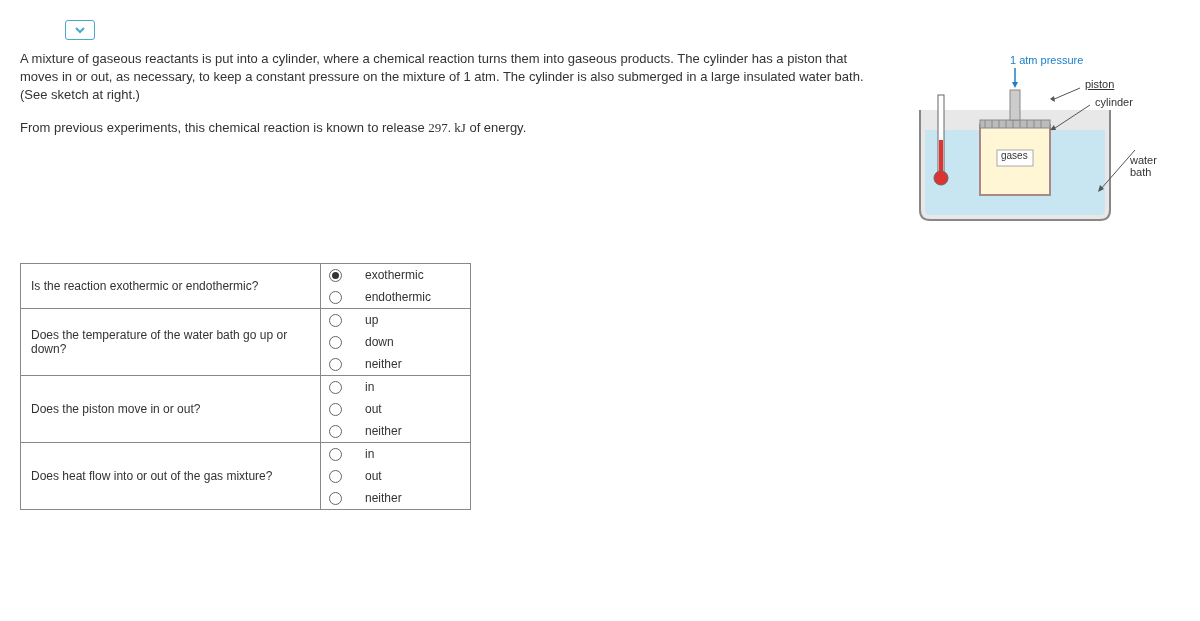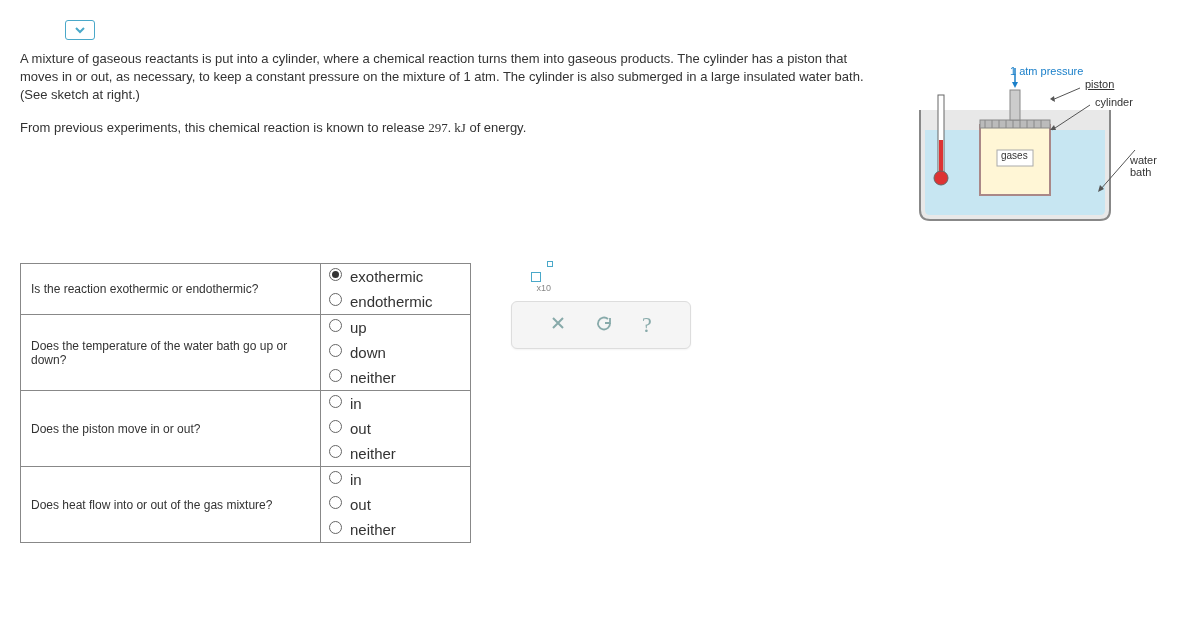--- a/index.html
+++ b/index.html
@@ -29,21 +29,21 @@
   .diagram-col { width: 280px; position: relative; }
   p { margin: 0 0 14px 0; line-height: 1.4; }
   .serif { font-family: "Times New Roman", serif; }
   .diagram-label { font-family: Arial, sans-serif; font-size: 11px; color: #333; position: absolute; }
   .pressure-label { color: #1a7fc9; }
   .questions-row { display: flex; margin-top: 30px; gap: 40px; }
   .q-table { border-collapse: collapse; }
   .q-table td { border: 1px solid #888; padding: 6px 10px; vertical-align: middle; font-size: 12px; }
   .q-table .q-label { width: 300px; }
   .q-table .q-opts { width: 150px; padding: 0; }
-  .opt-row { display: flex; align-items: flex-start; padding: 4px 8px; gap: 8px; font-size: 15px; }
+  .opt-row { display: flex; align-items: center; padding: 4px 8px; gap: 23px; font-size: 12px; }
   .radio {
     width: 13px; height: 13px; border: 1.5px solid #666; border-radius: 50%;
     display: inline-flex; align-items: center; justify-content: center;
     flex-shrink: 0;
   }
   .radio.selected::after {
     content: ""; width: 7px; height: 7px; border-radius: 50%; background: #333;
   }
   .input-box {
     width: 40px; height: 18px; border: 1px solid #4aa8c9; border-radius: 2px;
@@ -112,21 +112,21 @@
 
       <rect x="97" y="100" width="36" height="16" fill="#fff" stroke="#aaa"></rect>
 
       <line x1="152" y1="50" x2="180" y2="38" stroke="#555"></line>
         <path d="M155 52 L150 49 L154 46 Z" fill="#555"></path>
       <line x1="152" y1="80" x2="190" y2="55" stroke="#555"></line>
         <path d="M156 80 L150 80 L154 75 Z" fill="#555"></path>
       <line x1="200" y1="140" x2="235" y2="100" stroke="#555"></line>
         <path d="M204 139 L198 142 L200 135 Z" fill="#555"></path>
     </svg>
-    <div class="diagram-label pressure-label" style="top:15px;left:110px;text-align:center;">1 atm pressure</div>
+    <div class="diagram-label pressure-label" style="top:4px;left:110px;text-align:center;">1 atm pressure</div>
     <div class="diagram-label" style="top:28px;left:185px;text-decoration:underline;">piston</div>
     <div class="diagram-label" style="top:46px;left:195px;">cylinder</div>
     <div class="diagram-label" style="top:104px;left:230px;">water bath</div>
     <div class="diagram-label" style="top:100px;left:101px;font-size:10px;">gases</div>
   </div>
 </div>
 
 <div class="questions-row">
   <table class="q-table">
     <tbody>
@@ -190,37 +190,16 @@
             </div>
         <div class="opt-row">
               <span class="radio"></span>
               <span>neither</span>
             </div>
       </td>
     </tr>
   </tbody>
     </table>
 
-  <div class="tool-panel">
-    <div class="tool-top">
-      <span class="sq"></span>
-      <span class="sq small"></span>
-      <span class="x10">x10</span>
-    </div>
-    <div class="tool-btn-row">
-      <span style="font-size:16px;color:#8aa;">
-        <svg class="tool-icon" viewBox="0 0 16 16">
-            <path d="M3 3 L13 13 M13 3 L3 13" stroke="currentColor" stroke-width="2"></path>
-          </svg>
-      </span>
-      <span style="font-size:16px;color:#8aa;">
-        <svg class="tool-icon" viewBox="0 0 16 16">
-            <path d="M12 4 A6 6 0 1 0 14 8" stroke="currentColor" stroke-width="1.8" fill="none"></path>
-            <path d="M14 3 L14 8 L9 8" stroke="currentColor" stroke-width="1.8" fill="none"></path>
-          </svg>
-      </span>
-      <span style="font-size:22px;color:#8aa;font-family:Georgia,serif;">?</span>
-    </div>
-  </div>
 </div>
 
 
 
 
 </body></html>

